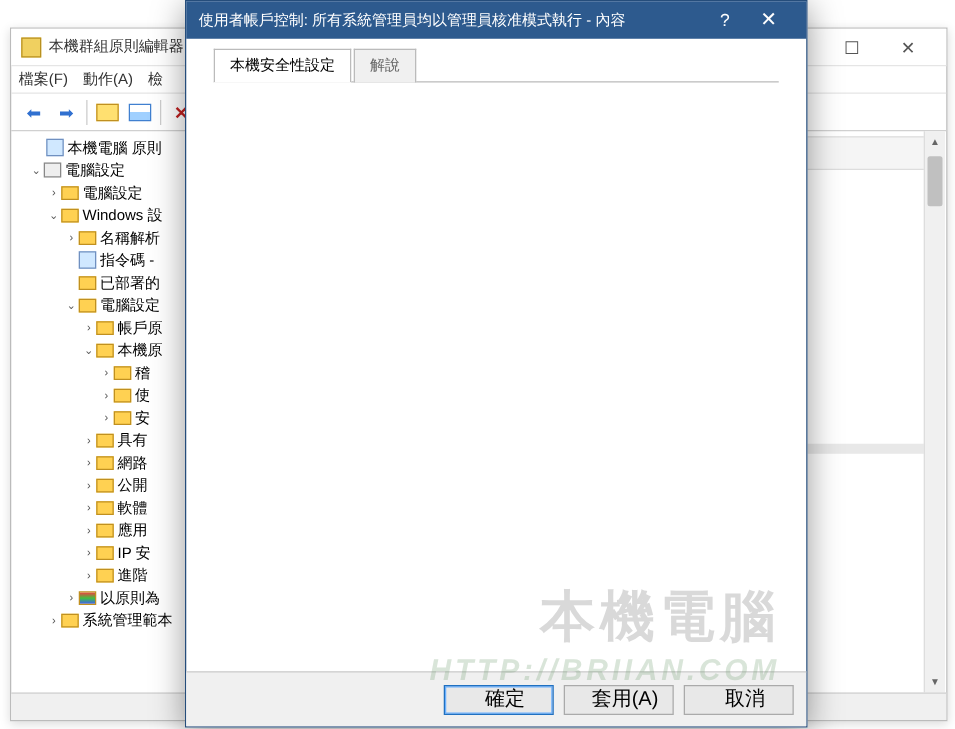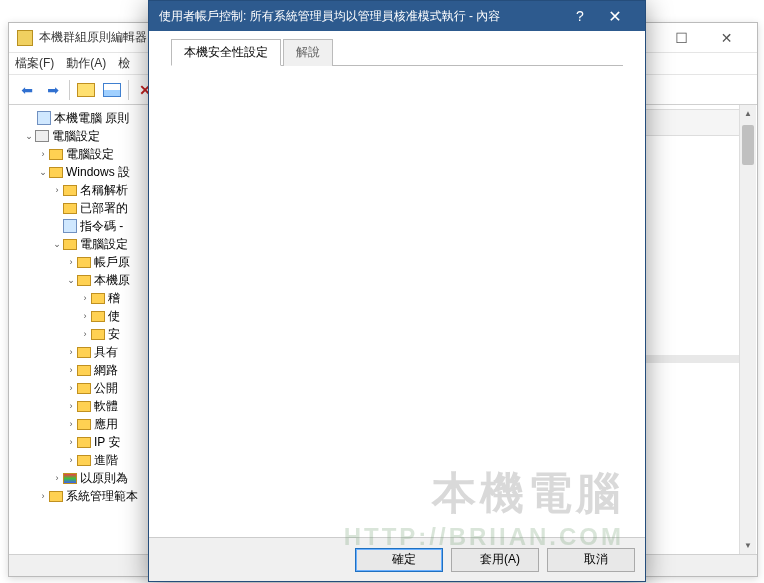--- a/index.html
+++ b/index.html
@@ -66,26 +66,26 @@
 .policy-big-icon .scroll { width: 14px; height: 16px; background: #ffe090; border: 1px solid #b08020; position: absolute; right: 0; bottom: 0; border-radius: 2px; }
 .policy-header-text { font-size: 12px; color: #333; }
 
 .radio-group { margin-left: 12px; }
 .radio-row { display: flex; align-items: center; height: 26px; font-size: 12px; position: relative; }
 .radio-row input { margin-right: 6px; }
 .red-box { position: absolute; left: -6px; top: -3px; width: 86px; height: 24px; border: 3px solid #e02020; pointer-events: none; }
 .cursor-overlay { position: absolute; left: 56px; top: 2px; font-size: 14px; color: #000; pointer-events: none; }
 
 .dlg-buttons { position: absolute; bottom: 0; left: 0; right: 0; height: 44px; border-top: 1px solid #ccc; background: #f0f0f0; display: flex; align-items: center; justify-content: flex-end; padding: 0 10px; gap: 8px; }
-.dlg-btn { width: 88px; height: 24px; font-size: 12px; background: #e8e8e8; border: 1px solid #aaa; display: flex; align-items: center; justify-content: center; padding-left: 10px; }
+.dlg-btn { width: 88px; height: 24px; font-size: 16px; background: #e8e8e8; border: 1px solid #aaa; display: flex; align-items: center; justify-content: center; padding-left: 10px; }
 .dlg-btn.default { border: 1px solid #2070c0; box-shadow: inset 0 0 0 1px #6ab0ff; }
 
 
 .watermark { position: absolute; right: 140px; bottom: 60px; font-size: 44px; font-weight: bold; color: rgba(120,120,120,0.28); letter-spacing: 4px; pointer-events: none; font-family: "Microsoft JhengHei"; }
-.watermark-url { position: absolute; right: 140px; bottom: 32px; font-size: 24px; font-weight: bold; color: rgba(120,160,120,0.28); letter-spacing: 3px; pointer-events: none; }
+.watermark-url { position: absolute; right: 140px; bottom: 32px; font-size: 24px; font-weight: bold; color: rgba(120,160,120,0.28); letter-spacing: 3px; pointer-events: none; font-style: italic; }
 
 .scrollbar-v { position: absolute; right: 1px; top: 0; bottom: 22px; width: 17px; background: #f0f0f0; border-left: 1px solid #ddd; }
 .scrollbar-v .thumb { position: absolute; left: 2px; right: 2px; top: 20px; height: 40px; background: #c0c0c0; border-radius: 2px; }
 .scrollbar-v .arr { height: 17px; display: flex; align-items: center; justify-content: center; font-size: 8px; color: #666; }
 </style>
 </head>
 <body>
 
 <div class="gpedit-window">
   <div class="gpedit-titlebar">
@@ -140,27 +140,27 @@
           <span class="folder-icon"></span>
           <span>Windows 設</span>
         </div>
       <div class="tree-item depth3">
           <span class="twisty">›</span>
           <span class="folder-icon"></span>
           <span>名稱解析</span>
         </div>
       <div class="tree-item depth3">
           <span class="twisty"></span>
-          <span class="folder-icon"></span>
-          <span>已部署的</span>
-        </div>
-      <div class="tree-item depth3">
-          <span class="twisty"></span>
           <span class="policy-icon"></span>
           <span>指令碼 -</span>
+        </div>
+      <div class="tree-item depth3">
+          <span class="twisty"></span>
+          <span class="folder-icon"></span>
+          <span>已部署的</span>
         </div>
       <div class="tree-item depth3">
           <span class="twisty">⌄</span>
           <span class="folder-icon"></span>
           <span>電腦設定</span>
         </div>
       <div class="tree-item depth4">
           <span class="twisty">›</span>
           <span class="folder-icon"></span>
           <span>帳戶原</span>

